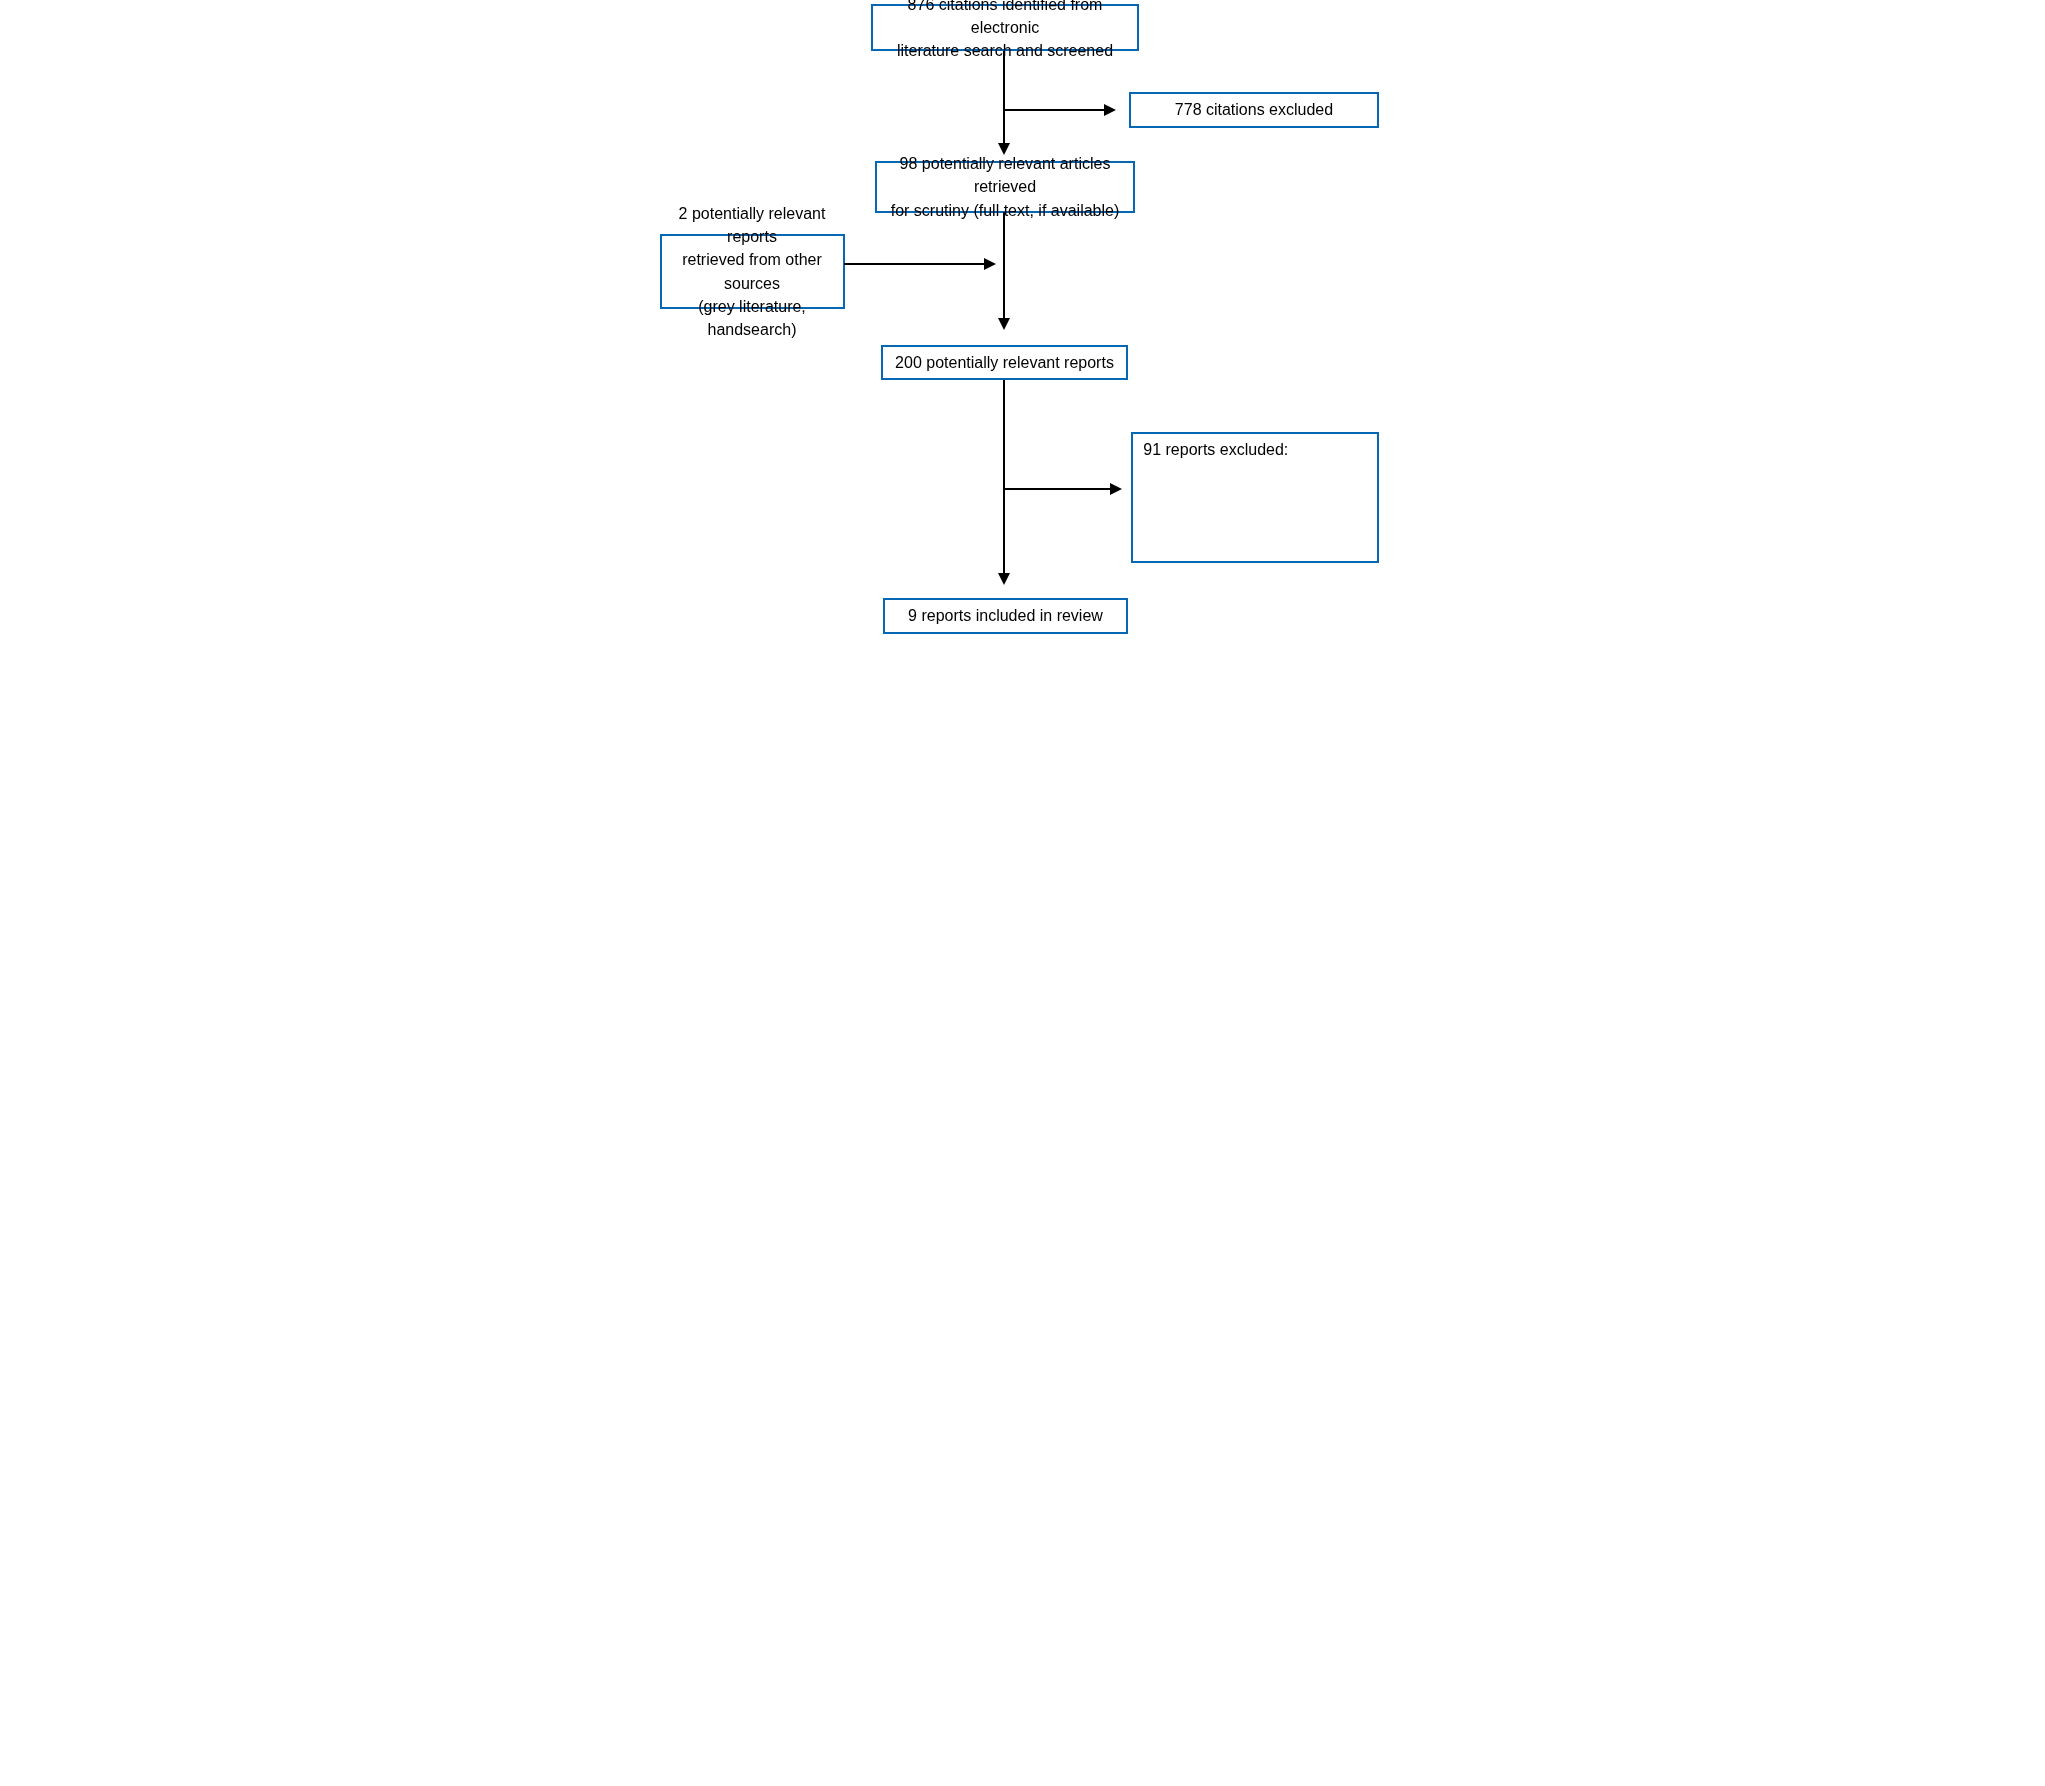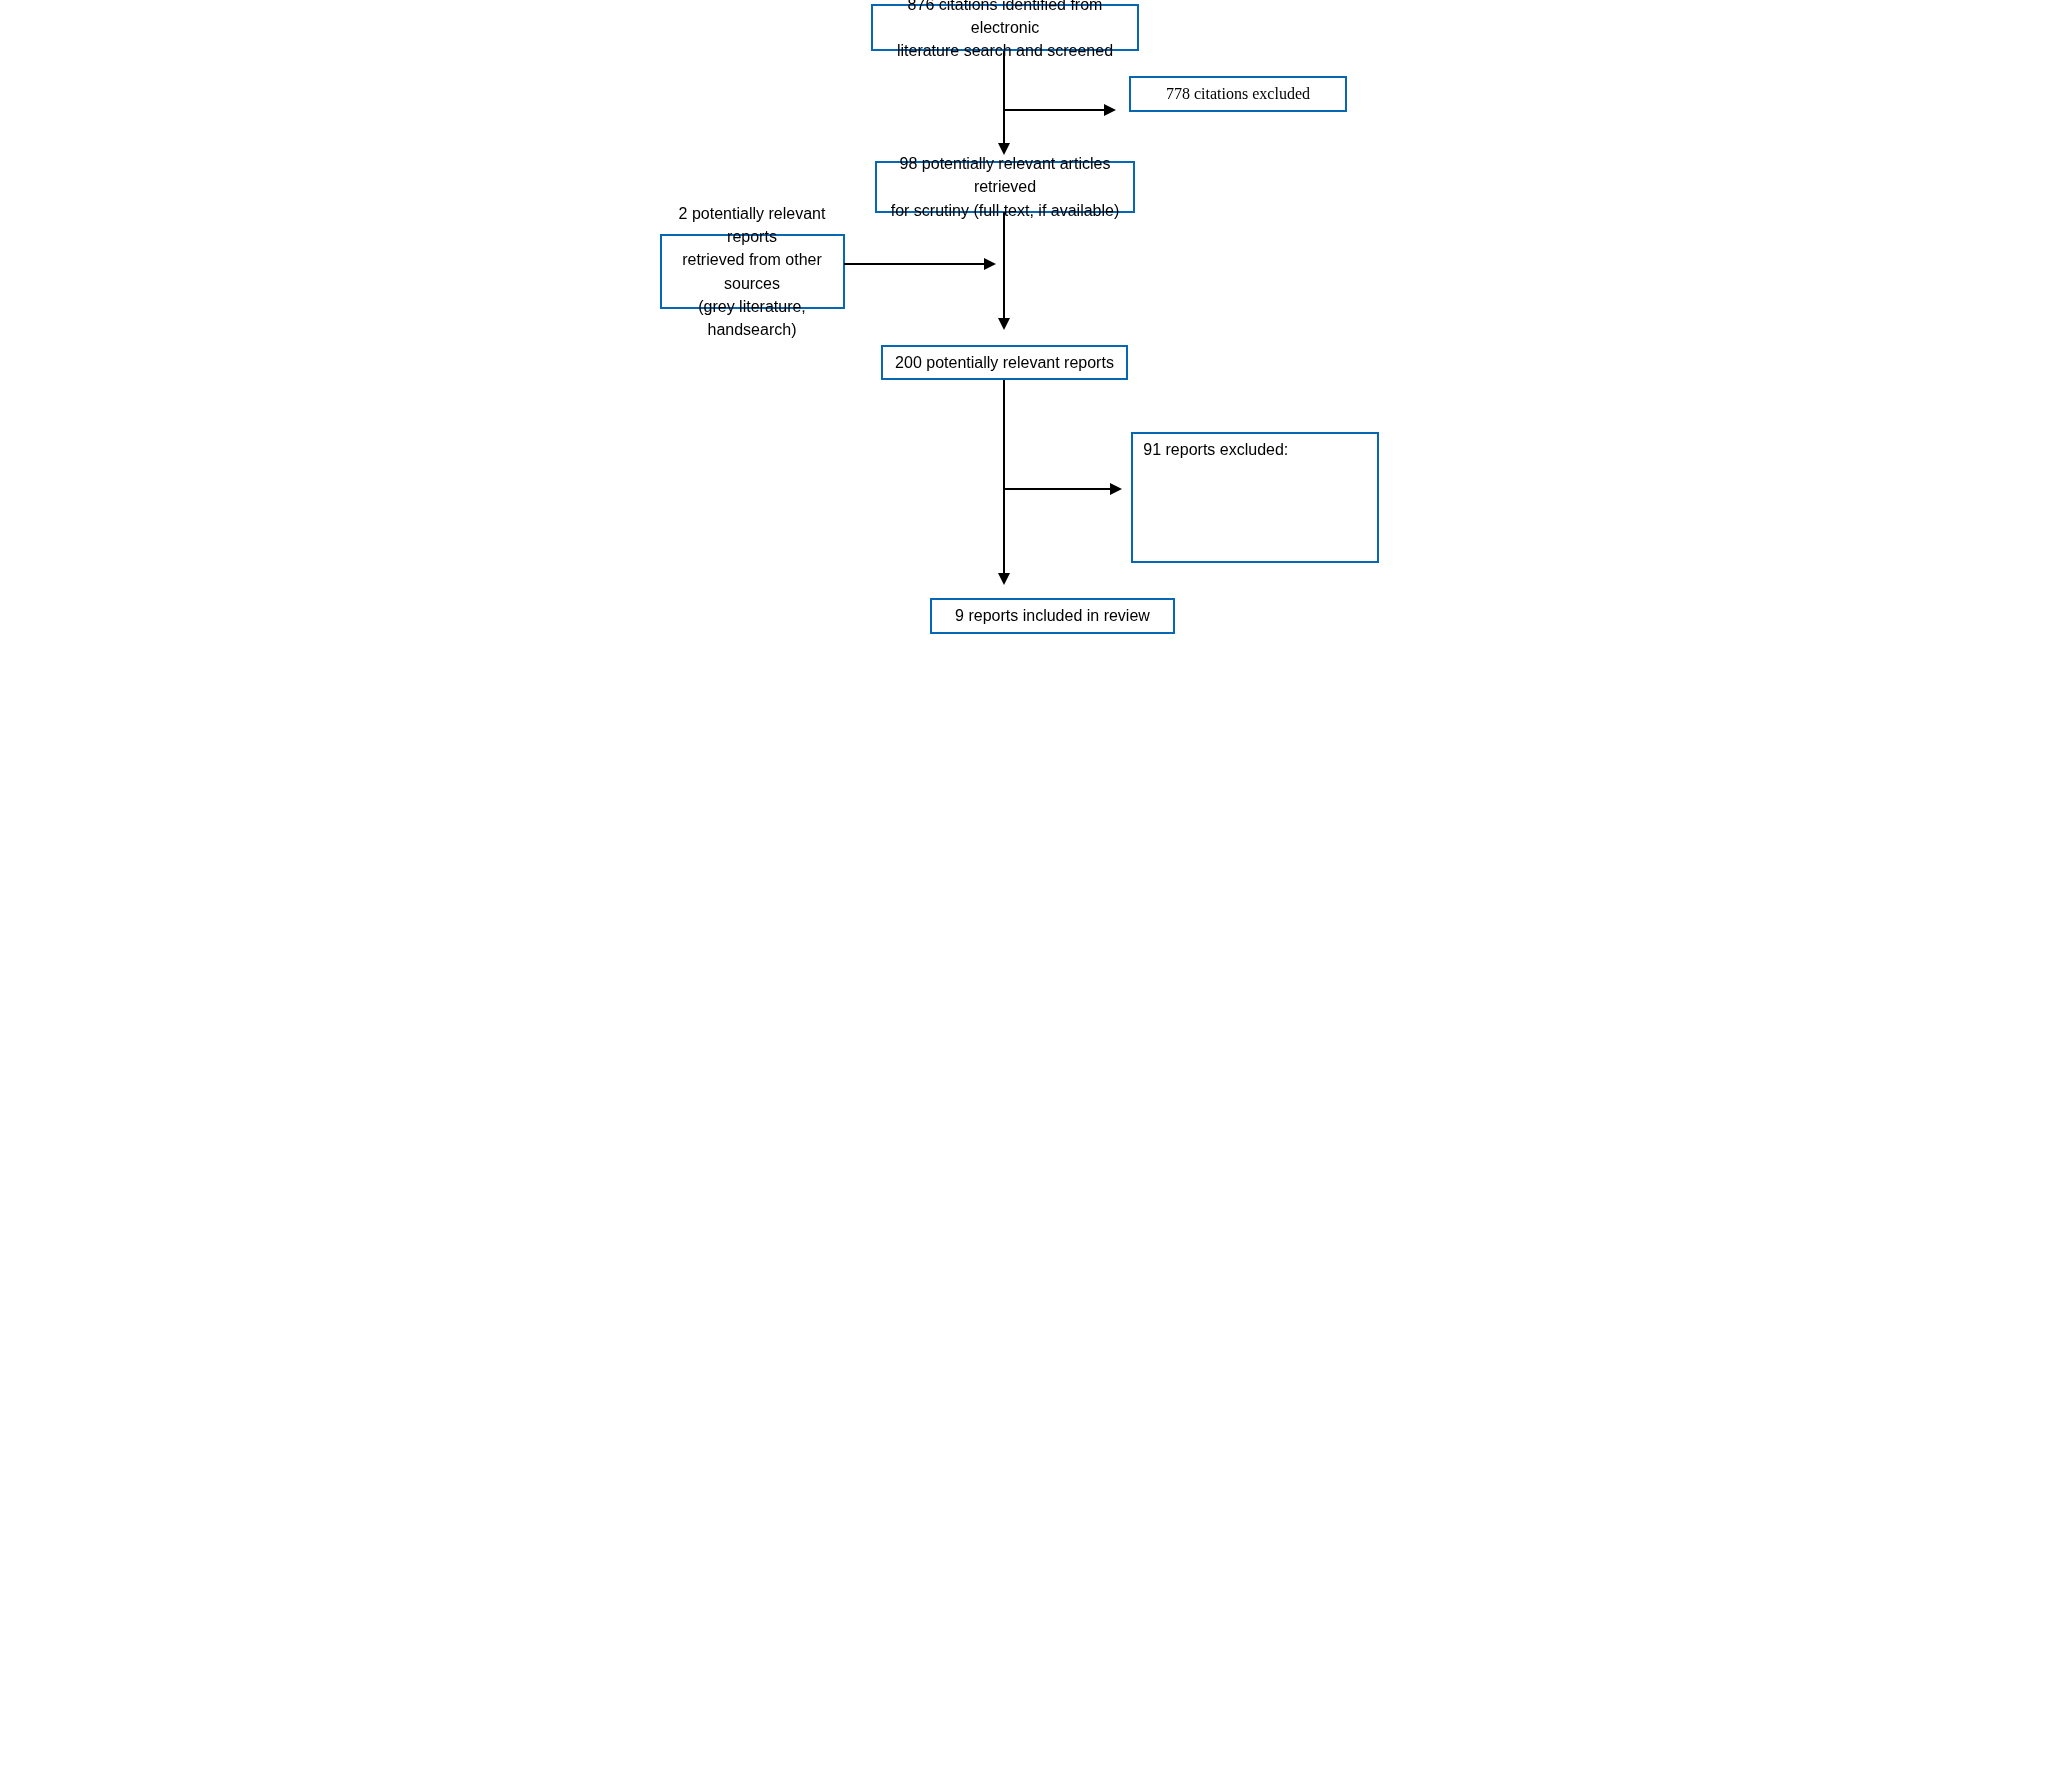--- a/index.html
+++ b/index.html
@@ -91,21 +91,21 @@
     <span class="box-text">876 citations identified from electronic
 literature search and screened</span>
   </div>
 
   <div class="vline" style="left:344px;top:51px;height:92px;"></div>
   <div class="head-down" style="left:339px;top:143px;"></div>
 
   <div class="hline" style="left:346px;top:109px;width:100px;"></div>
   <div class="head-right" style="left:445px;top:104px;"></div>
 
-  <div class="box" style="left:470px;top:76px;width:218px;height:36px;font-family:Liberation Serif, serif;">
+  <div class="box" style="left:470px;top:92px;width:250px;height:36px;">
     <span class="box-text">778 citations excluded</span>
   </div>
 
   <div class="box" style="left:216px;top:161px;width:260px;height:52px;">
     <span class="box-text">98 potentially relevant articles retrieved
 for scrutiny (full text, if available)</span>
   </div>
 
   <div class="vline" style="left:344px;top:212px;height:106px;"></div>
   <div class="head-down" style="left:339px;top:318px;"></div>
@@ -125,18 +125,18 @@
   <div class="vline" style="left:344px;top:380px;height:193px;"></div>
   <div class="head-down" style="left:339px;top:573px;"></div>
 
   <div class="hline" style="left:346px;top:488px;width:106px;"></div>
   <div class="head-right" style="left:451px;top:483px;"></div>
 
   <div class="box box-list" style="left:472px;top:432px;width:248px;height:131px;">
     <div class="excl-title">91 reports excluded:</div>
   </div>
 
-  <div class="box" style="left:224px;top:598px;width:245px;height:36px;margin-left:47px;">
+  <div class="box" style="left:224px;top:598px;width:245px;height:36px;">
     <span class="box-text">9 reports included in review</span>
   </div>
 
 </div>
 
 
 </body></html>

